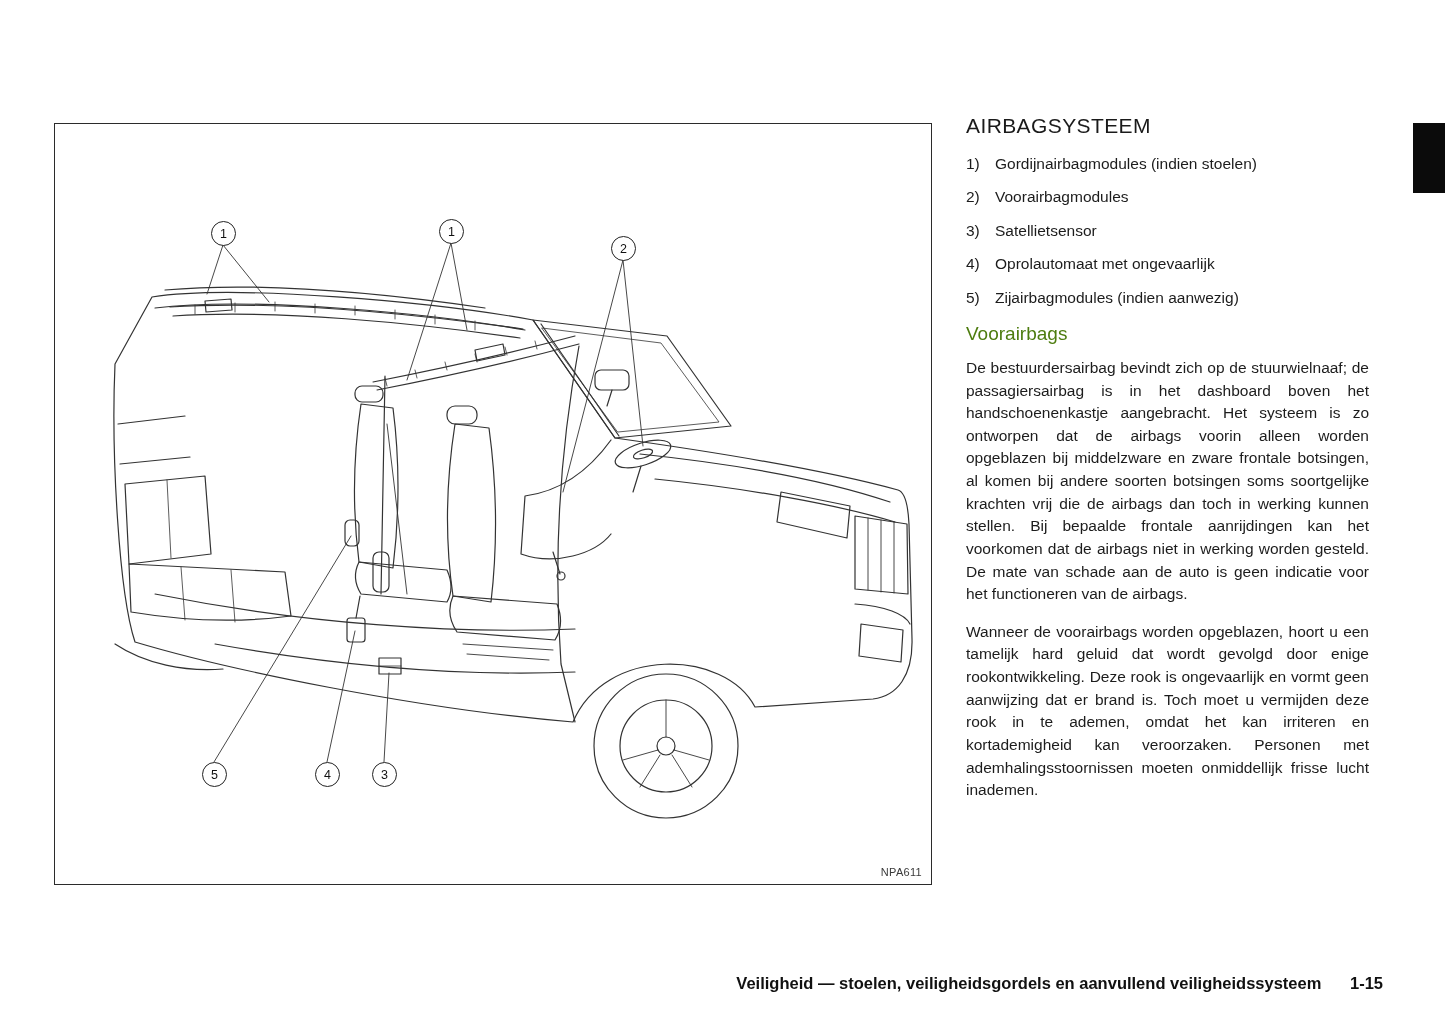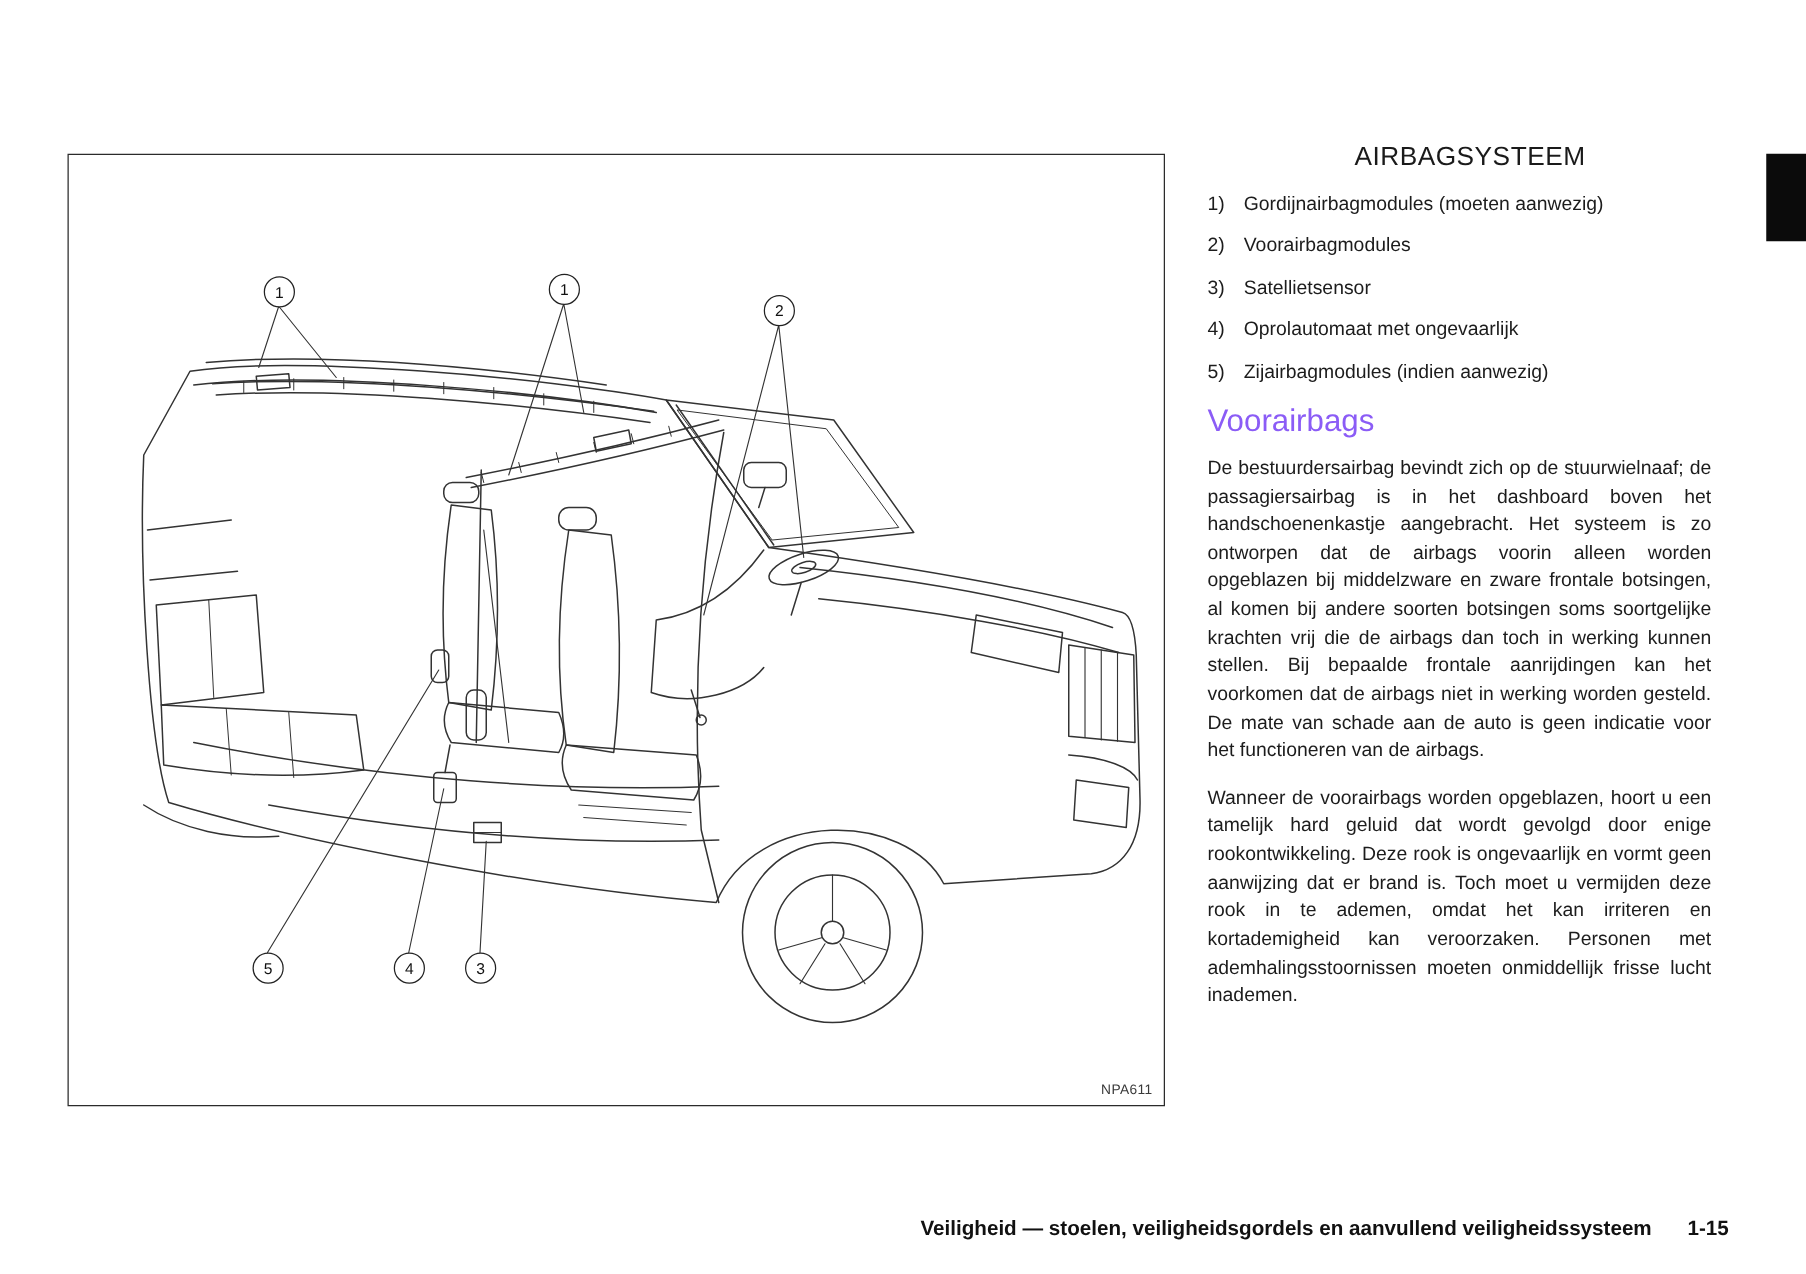--- a/index.html
+++ b/index.html
@@ -15,24 +15,24 @@
   .callout{
     position:absolute;width:23px;height:23px;border:1.4px solid #222;border-radius:50%;
     background:#fff;display:flex;align-items:center;justify-content:center;
     font-size:12.5px;color:#111;z-index:3;
   }
   .figure-code{
     position:absolute;right:9px;bottom:6px;font-size:11px;color:#3a3a3a;letter-spacing:.3px;
   }
   .black-tab{position:absolute;left:1413px;top:123px;width:32px;height:70px;background:#0b0b0b;}
   .content{position:absolute;left:966px;top:114px;width:420px;}
-  .content h1{font-size:21px;font-weight:400;letter-spacing:.4px;margin:0 0 16px 0;color:#1a1a1a;text-align:center;}
+  .content h1{font-size:21px;font-weight:400;letter-spacing:.4px;margin:0 0 16px 0;color:#1a1a1a;}
   .list-row{display:flex;margin:0 0 14px 0;font-size:15.5px;line-height:1.25;}
   .list-num{width:29px;flex:0 0 29px;}
-  .content h2{font-size:25px;font-weight:400;margin:16px 0 12px 0;color:#8b5cf6;}
+  .content h2{font-size:19px;font-weight:400;margin:16px 0 12px 0;color:#4d7c0f;}
   .content p{font-size:15.5px;line-height:1.46;text-align:justify;margin:0 17px 15px 0;}
   .footer{
     position:absolute;top:974px;left:0;right:62px;text-align:right;
     font-weight:bold;font-size:16.5px;color:#111;white-space:nowrap;
   }
   .footer .page-num{margin-left:24px;}
 </style>
 </head>
 <body>
 
@@ -160,21 +160,21 @@
   <div class="figure-code">NPA611</div>
 </div>
 
 <div class="black-tab"></div>
 
 <div class="content">
   <h1>AIRBAGSYSTEEM</h1>
 
   <div class="list-row">
     <span class="list-num">1)</span>
-    <span class="list-text">Gordijnairbagmodules (moeten aanwezig)</span>
+    <span class="list-text">Gordijnairbagmodules (indien stoelen)</span>
   </div>
   <div class="list-row">
     <span class="list-num">2)</span>
     <span class="list-text">Voorairbagmodules</span>
   </div>
   <div class="list-row">
     <span class="list-num">3)</span>
     <span class="list-text">Satellietsensor</span>
   </div>
   <div class="list-row">

